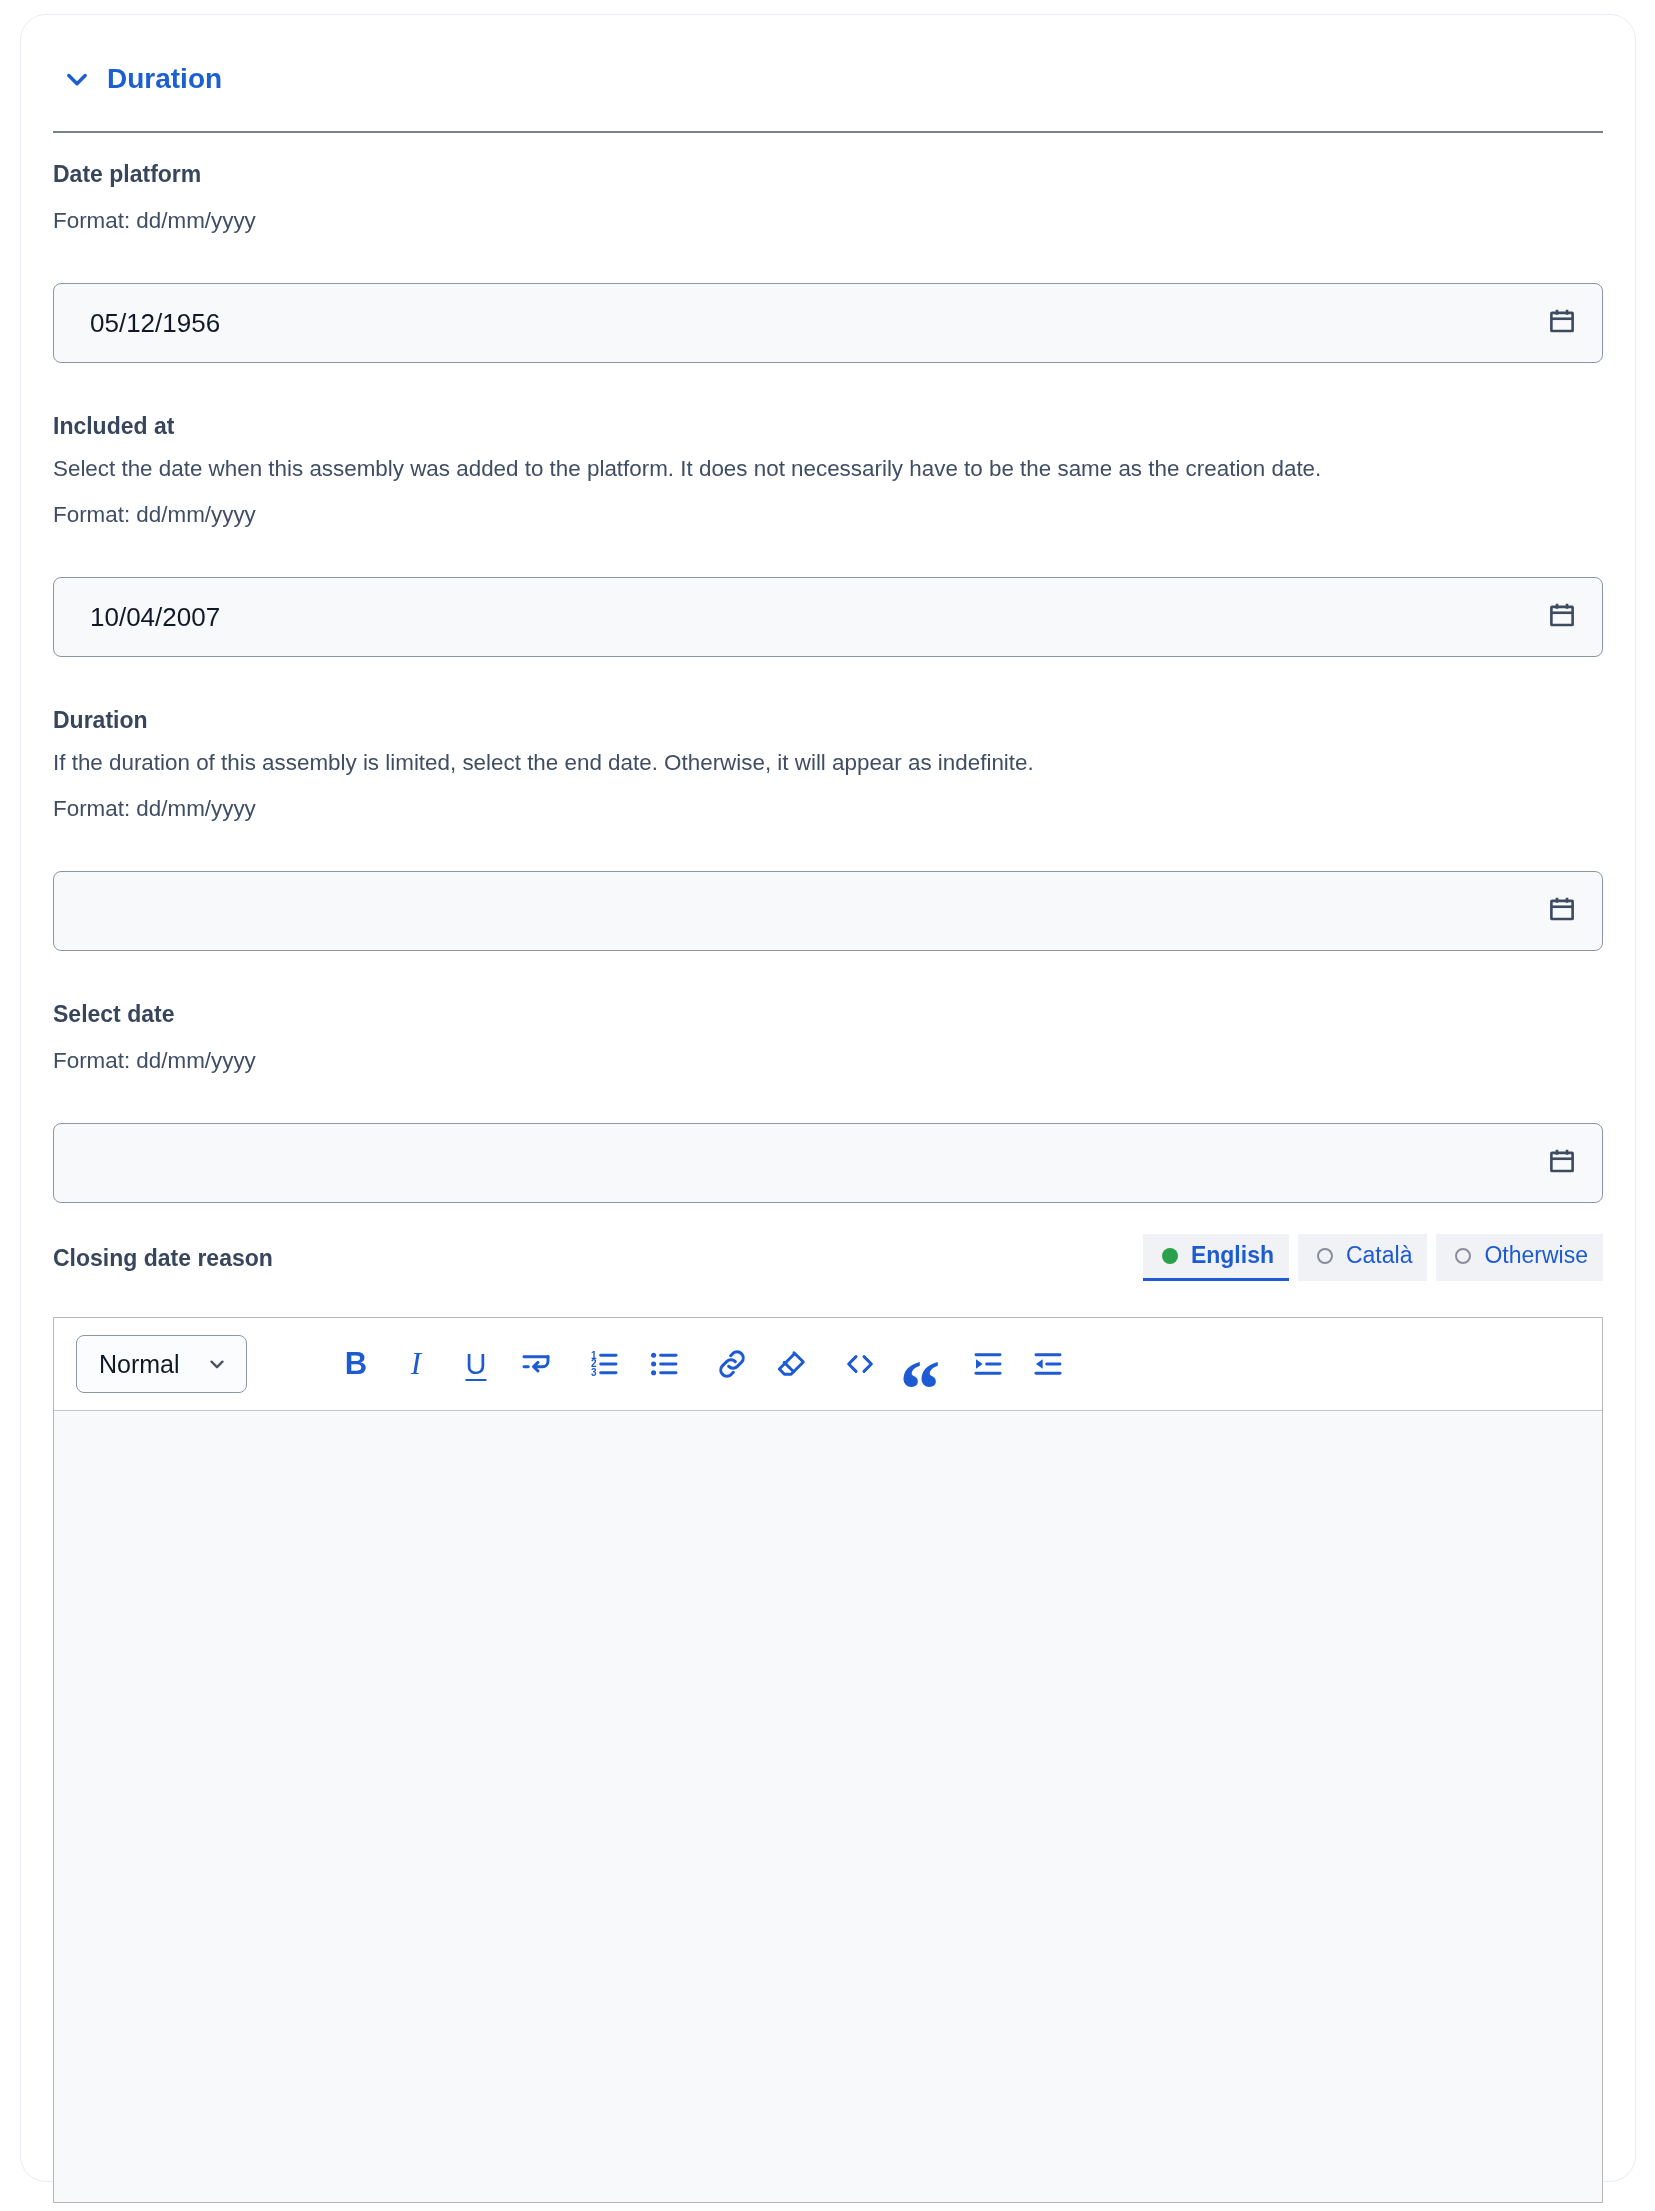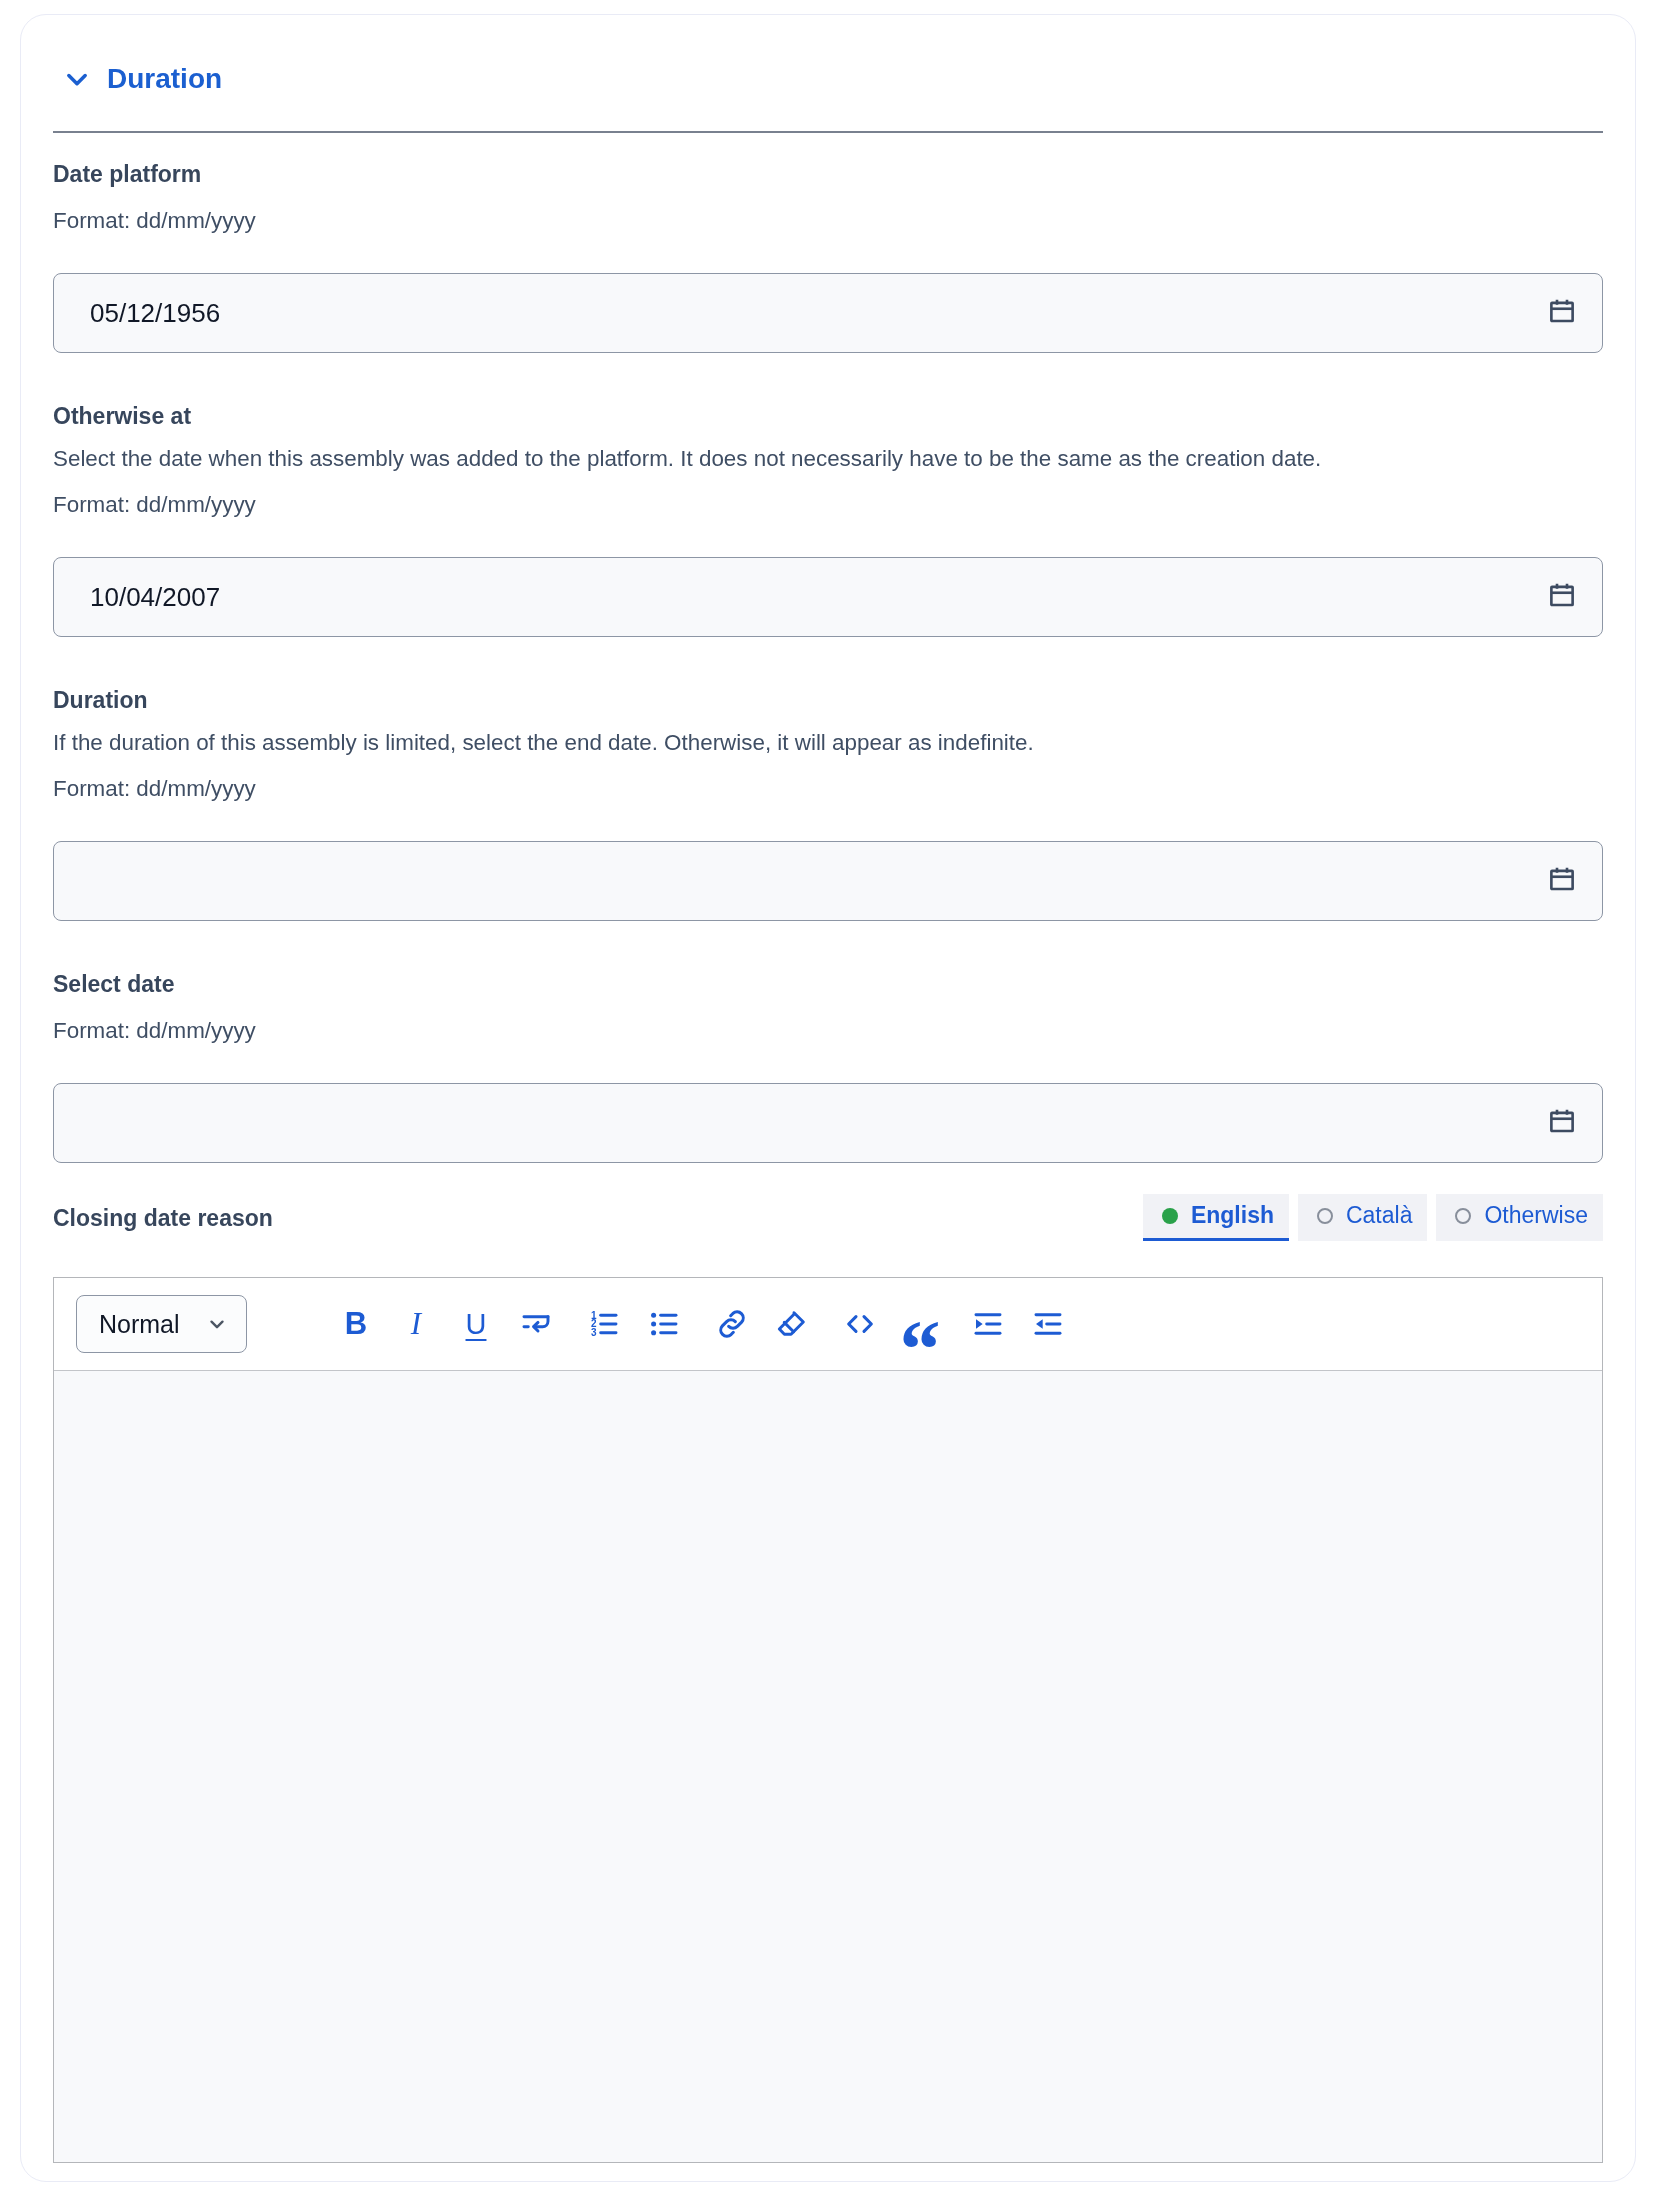--- a/index.html
+++ b/index.html
@@ -31,21 +31,21 @@
 
   
   .field-label { font-size: 23px; font-weight: 700; line-height: 34px; color: #37465c; }
   .mt-first { margin-top: 24px; }
   .mt-field { margin-top: 50px; }
   .field-desc { font-size: 22.4px; line-height: 44px; color: #3f4e64; margin-top: 4px; }
   .field-hint { font-size: 22.4px; line-height: 44px; color: #3f4e64; }
   .hint-after-label { margin-top: 8px; }
   .hint-after-desc { margin-top: 2px; }
 
-  .date-wrap { position: relative; margin-top: 30px; height: 76px; }
+  .date-wrap { position: relative; margin-top: 40px; height: 76px; }
   .date-input {
     width: 100%; height: 80px;
     background: #f8f9fb;
     border: 1px solid #8d96a5;
     border-radius: 8px;
     padding: 0 70px 0 36px;
     font-size: 26px; color: #111827;
     font-family: "Liberation Sans", "DejaVu Sans", sans-serif;
     outline: none;
   }
@@ -130,21 +130,21 @@
     <span class="cal-btn">
       <svg width="30" height="30" viewBox="0 0 24 24" fill="none" stroke="currentColor" stroke-width="2.1">
           <rect x="3.5" y="5.5" width="17" height="14.5" rx="0.5"></rect>
           <line x1="3.5" y1="10.2" x2="20.5" y2="10.2"></line>
           <line x1="8" y1="3" x2="8" y2="7"></line>
           <line x1="16" y1="3" x2="16" y2="7"></line>
         </svg>
     </span>
   </div>
 
-  <div class="field-label mt-field">Otherwise at</div>
+  <div class="field-label mt-field">Included at</div>
   <div class="field-desc">Select the date when this assembly was added to the platform. It does not necessarily have to be the same as the creation date.</div>
   <div class="field-hint hint-after-desc">Format: dd/mm/yyyy</div>
   <div class="date-wrap">
     <input class="date-input" type="text" value="10/04/2007" style="">
     <span class="cal-btn">
       <svg width="30" height="30" viewBox="0 0 24 24" fill="none" stroke="currentColor" stroke-width="2.1">
           <rect x="3.5" y="5.5" width="17" height="14.5" rx="0.5"></rect>
           <line x1="3.5" y1="10.2" x2="20.5" y2="10.2"></line>
           <line x1="8" y1="3" x2="8" y2="7"></line>
           <line x1="16" y1="3" x2="16" y2="7"></line>

